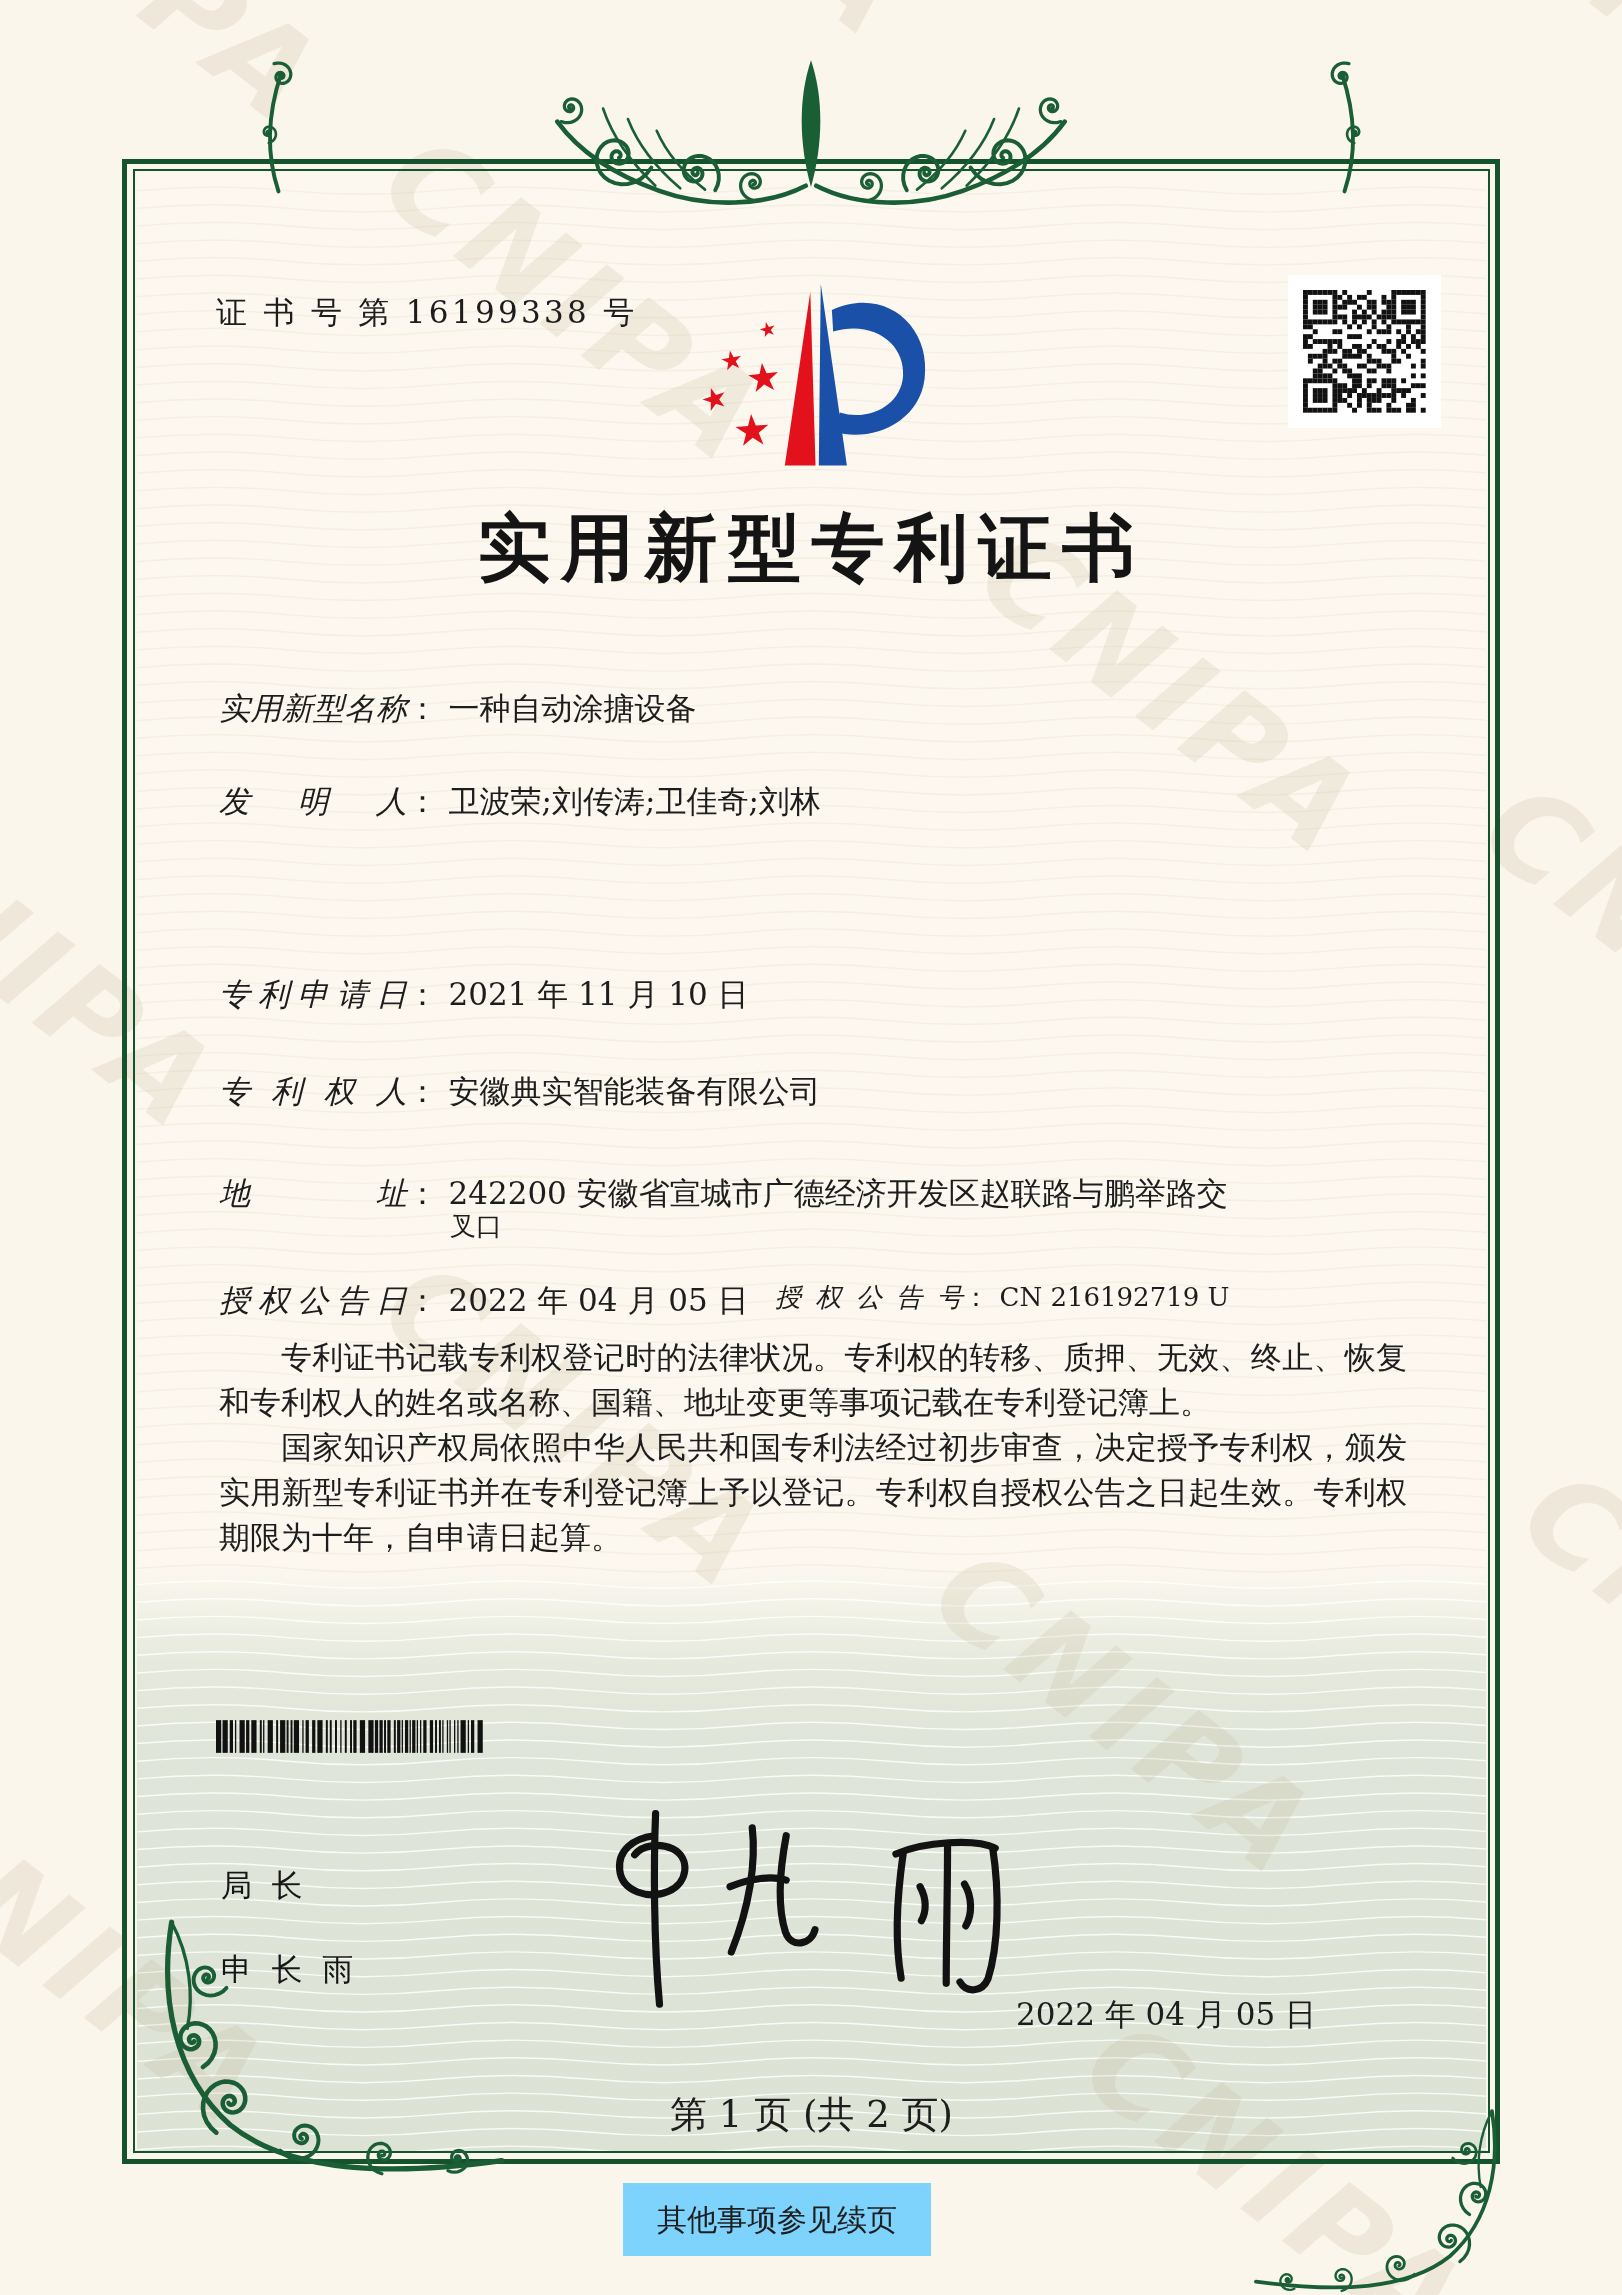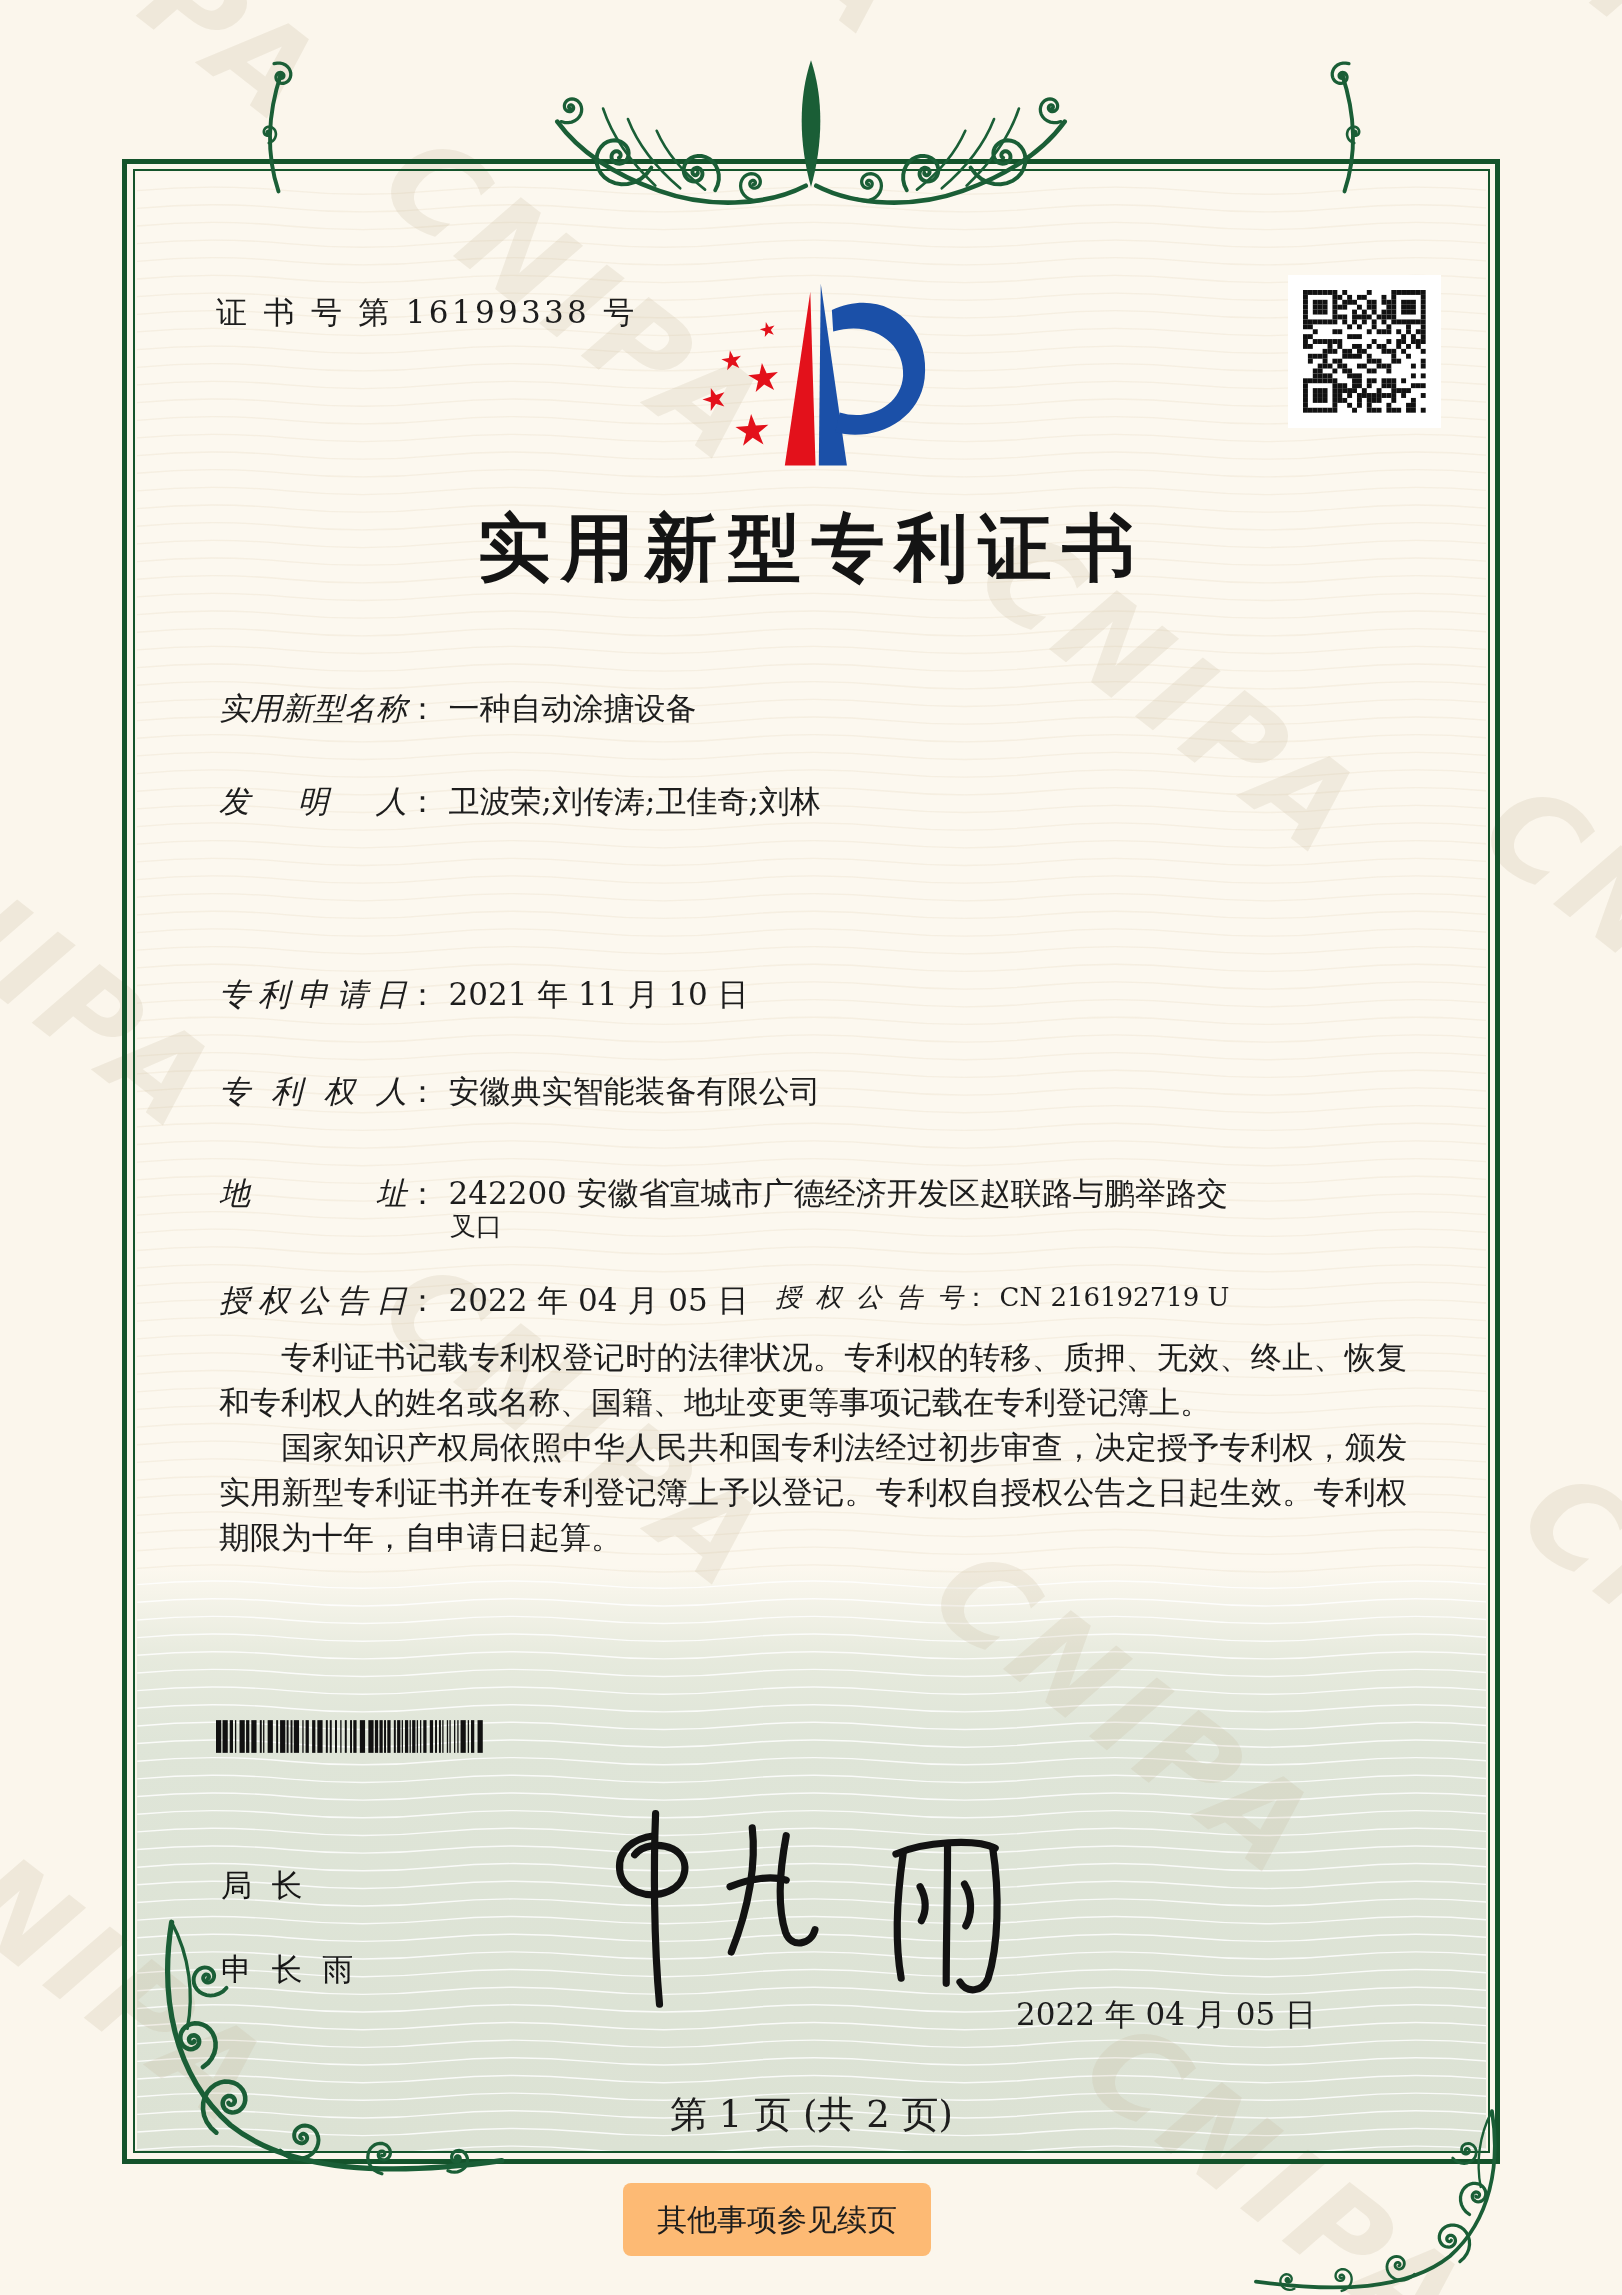--- a/index.html
+++ b/index.html
@@ -40,22 +40,22 @@
   
   .paras{position:absolute;left:219px;top:1335px;width:1188px;z-index:6;}
   .paras p{margin:0;font-size:31px;line-height:45px;text-indent:62px;text-align:justify;}
   
   .barcode{position:absolute;left:216px;top:1720px;z-index:6;}
   .officer{position:absolute;left:221px;font-family:"DejaVu Sans","Liberation Sans",sans-serif;
       font-weight:500;font-size:31px;letter-spacing:19.6px;z-index:6;color:#161616;}
   .sig{position:absolute;left:556px;top:1807px;z-index:6;}
   .date{position:absolute;left:1016px;top:1994px;font-size:31px;z-index:6;}
   .page-info{position:absolute;left:0;width:1623px;top:2090px;text-align:center;font-size:37px;z-index:6;}
-  .cont-note{position:absolute;left:623px;top:2183px;width:308px;height:73px;background:#fdba74;
-      text-align:center;line-height:73px;font-size:30px;z-index:6;border-radius:8px;}
+  .cont-note{position:absolute;left:623px;top:2183px;width:308px;height:73px;background:#7dd3fc;
+      text-align:center;line-height:73px;font-size:30px;z-index:6;}
 </style>
 </head>
 <body>
 
 <div class="page">
 
   <div class="inner-bg"></div>
   <svg id="waves-top" class="waves-faint" width="1349" height="1400" viewBox="0 0 2062 2140">
       <path d="M0,27 q115,-11 230,0 t230,0 t230,0 t230,0 t230,0 t230,0 t230,0 t230,0 t230,0 t230,0" fill="none" stroke="#efe6d4" stroke-width="2" opacity="0.5"></path>
       <path d="M0,54 q115,-11 230,0 t230,0 t230,0 t230,0 t230,0 t230,0 t230,0 t230,0 t230,0 t230,0" fill="none" stroke="#efe6d4" stroke-width="2" opacity="0.5"></path>

